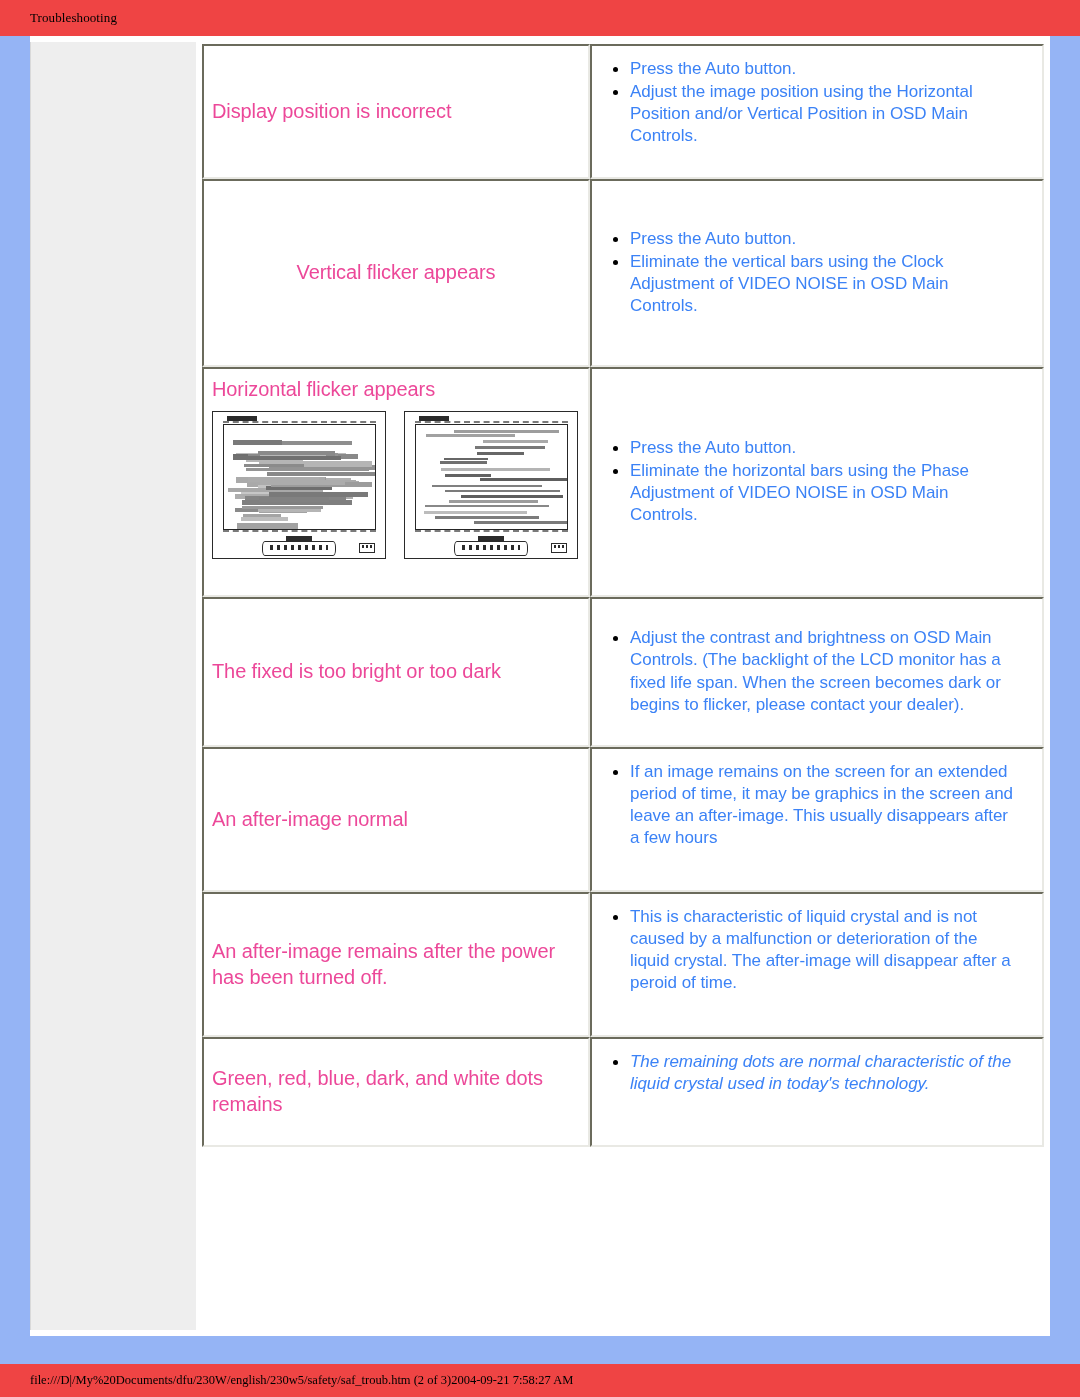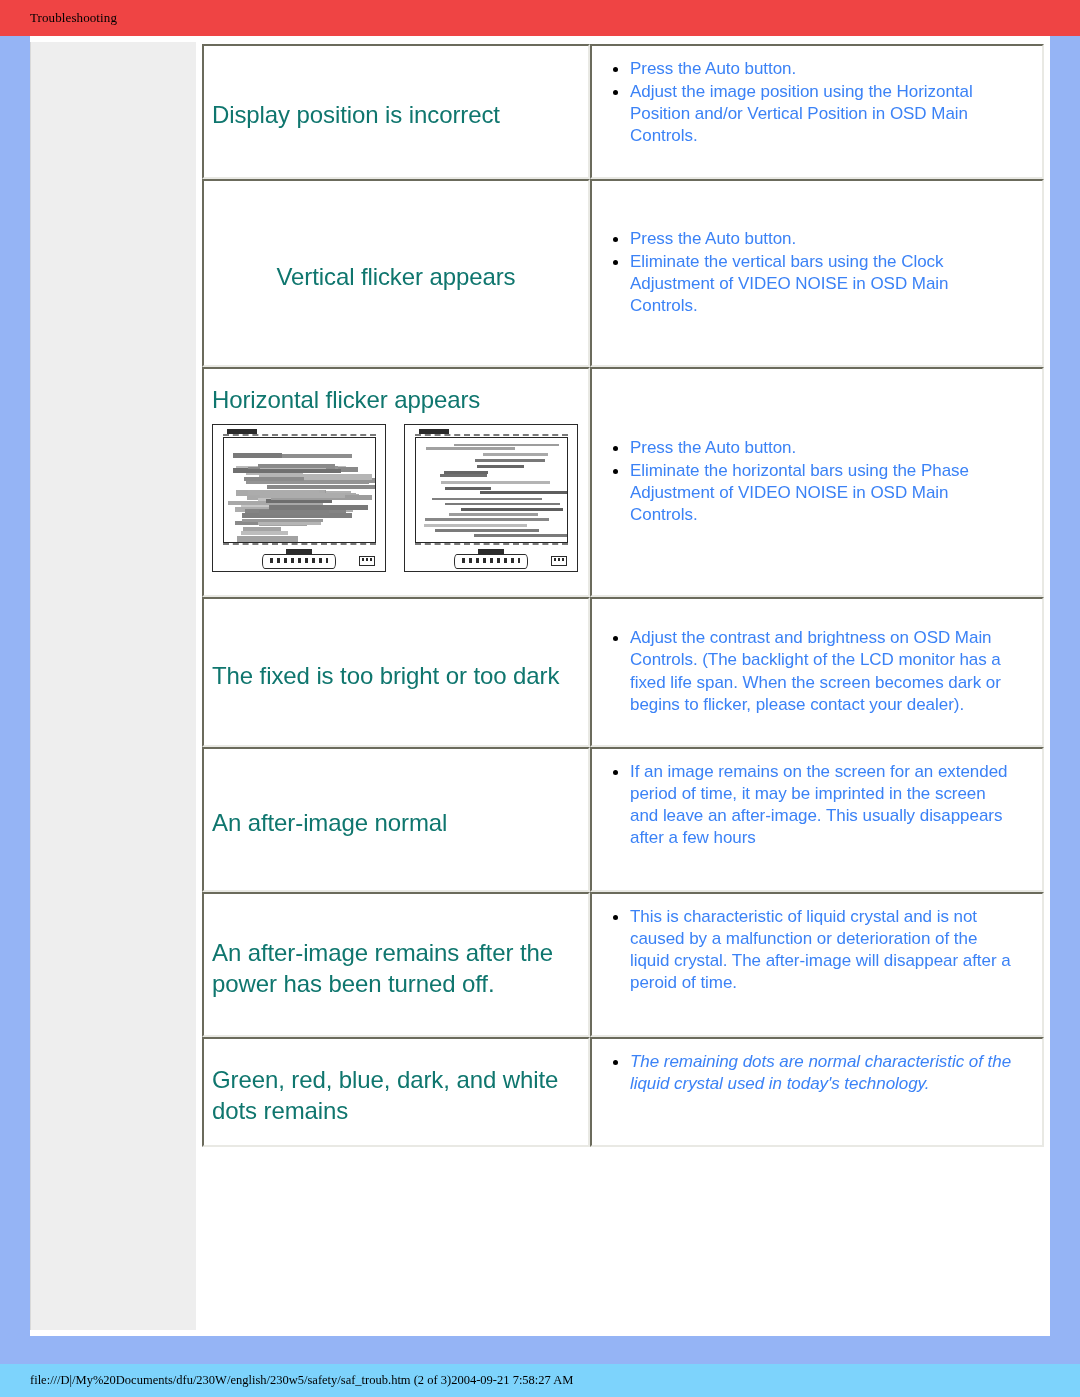--- a/index.html
+++ b/index.html
@@ -77,25 +77,24 @@
     border-left: 2px solid #6b6b5c;
     border-right: 2px solid #e9e9e4;
     border-bottom: 2px solid #e9e9e4;
     padding: 0 8px;
     box-sizing: border-box;
   }
   .col-sym { width: 388px; }
   .col-fix { width: 454px; }
 
   .sym-text {
-    font-size: 24px;
-    color: #0f766e;
+    font-size: 20px;
+    color: #ec4899;
     line-height: 1.28;
     letter-spacing: -0.1px;
-    margin-top: 8px;
   }
 
   ul.fix-list {
     margin: 0;
     padding: 0 0 0 30px;
     list-style: none;
   }
   ul.fix-list li {
     position: relative;
     font-size: 17px;
@@ -212,21 +211,21 @@
     background: repeating-linear-gradient(90deg,#2b2b2b 0 2px,#ffffff 2px 4px);
   }
   .bar {
     position: absolute;
     height: 4px;
   }
 
   
   .page-footer {
     height: 33px;
-    background: #7dd3fc;
+    background: #ef4444;
     display: flex;
     align-items: center;
     padding-left: 30px;
     box-sizing: border-box;
   }
   .page-footer .path {
     font-family: "Liberation Serif", serif;
     font-size: 12.5px;
     color: #000000;
     white-space: nowrap;
@@ -372,21 +371,21 @@
                 <li>Adjust the contrast and brightness on OSD Main Controls. (The backlight of the LCD monitor has a fixed life span. When the screen becomes dark or begins to flicker, please contact your dealer).</li>
               </ul>
             </td>
           </tr>
           <tr>
             <td style="height: 145px;">
               <div class="sym-text">An after-image normal</div>
             </td>
             <td style="vertical-align: top; padding-top: 12px;">
               <ul class="fix-list">
-                <li>If an image remains on the screen for an extended period of time, it may be imprinted in the screen and leave an after-image. This usually disappears after a few hours</li>
+                <li>If an image remains on the screen for an extended period of time, it may be graphics in the screen and leave an after-image. This usually disappears after a few hours</li>
               </ul>
             </td>
           </tr>
           <tr>
             <td style="height: 145px;">
               <div class="sym-text">An after-image remains after the power has been turned off.</div>
             </td>
             <td style="vertical-align: top; padding-top: 12px;">
               <ul class="fix-list">
                 <li>This is characteristic of liquid crystal and is not caused by a malfunction or deterioration of the liquid crystal. The after-image will disappear after a peroid of time.</li>

